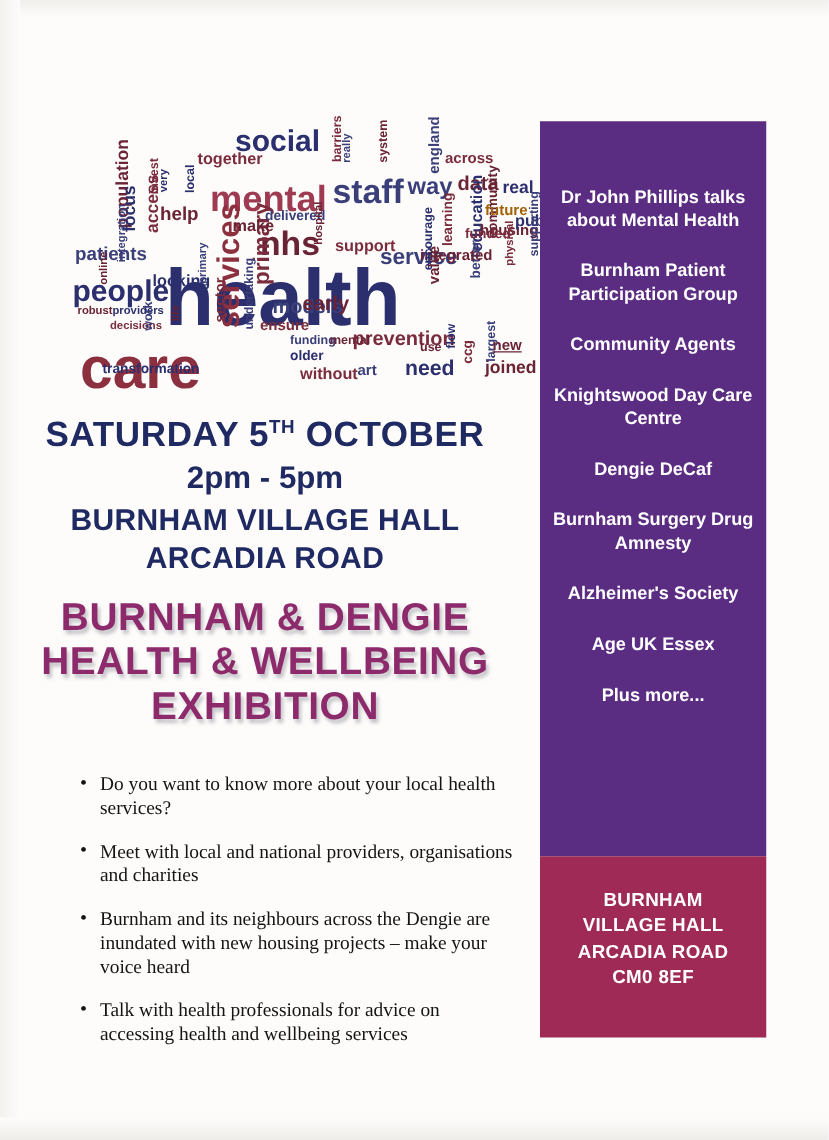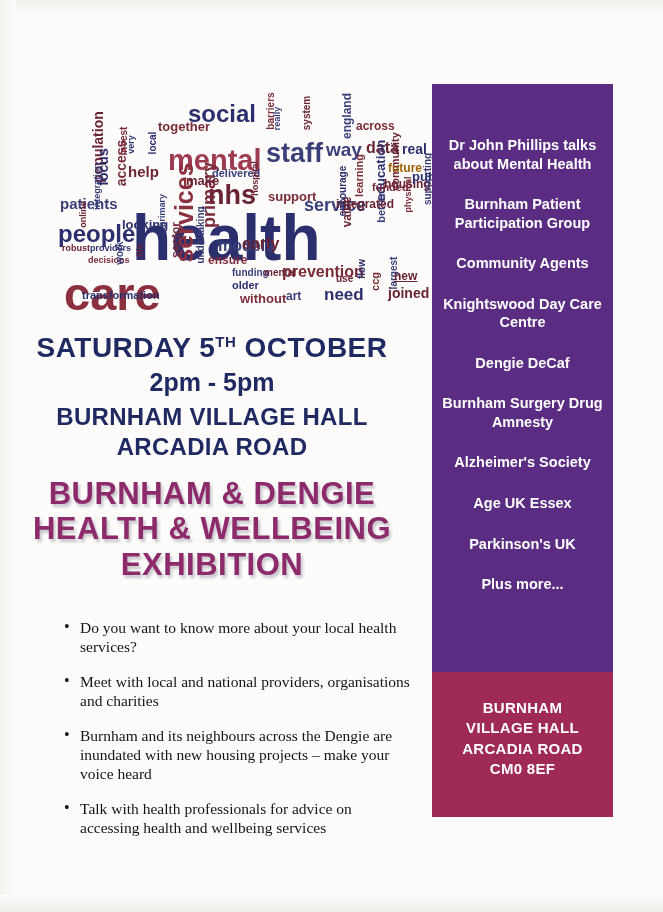--- a/index.html
+++ b/index.html
@@ -112,21 +112,21 @@
     position: absolute;
     left: -16px;
     top: -1px;
     font-size: 16px;
   }
 
   
   .side {
     position: absolute;
     left: 432px;
-    top: 84px;
+    top: 97px;
     width: 181px;
     height: 567px;
   }
   .side-main {
     position: absolute;
     left: 0; top: 0;
     width: 181px;
     height: 588px;
     background: #5b2d82;
   }
@@ -273,21 +273,20 @@
     <div class="side-main">
       <div class="side-main-inner" id="side-items">
           <div class="side-item">Dr John Phillips talks about Mental Health</div>
           <div class="side-item">Burnham Patient Participation Group</div>
           <div class="side-item">Community Agents</div>
           <div class="side-item">Knightswood Day Care Centre</div>
           <div class="side-item">Dengie DeCaf</div>
           <div class="side-item">Burnham Surgery Drug Amnesty</div>
           <div class="side-item">Alzheimer's Society</div>
           <div class="side-item">Age UK Essex</div>
-          <div class="side-item">Parkinson's UK</div>
           <div class="side-item">Plus more...</div>
         </div>
     </div>
     <div class="side-foot">
       <div class="side-foot-inner">
         <div>BURNHAM</div>
         <div>VILLAGE HALL</div>
         <div>ARCADIA ROAD</div>
         <div>CM0 8EF</div>
       </div>

